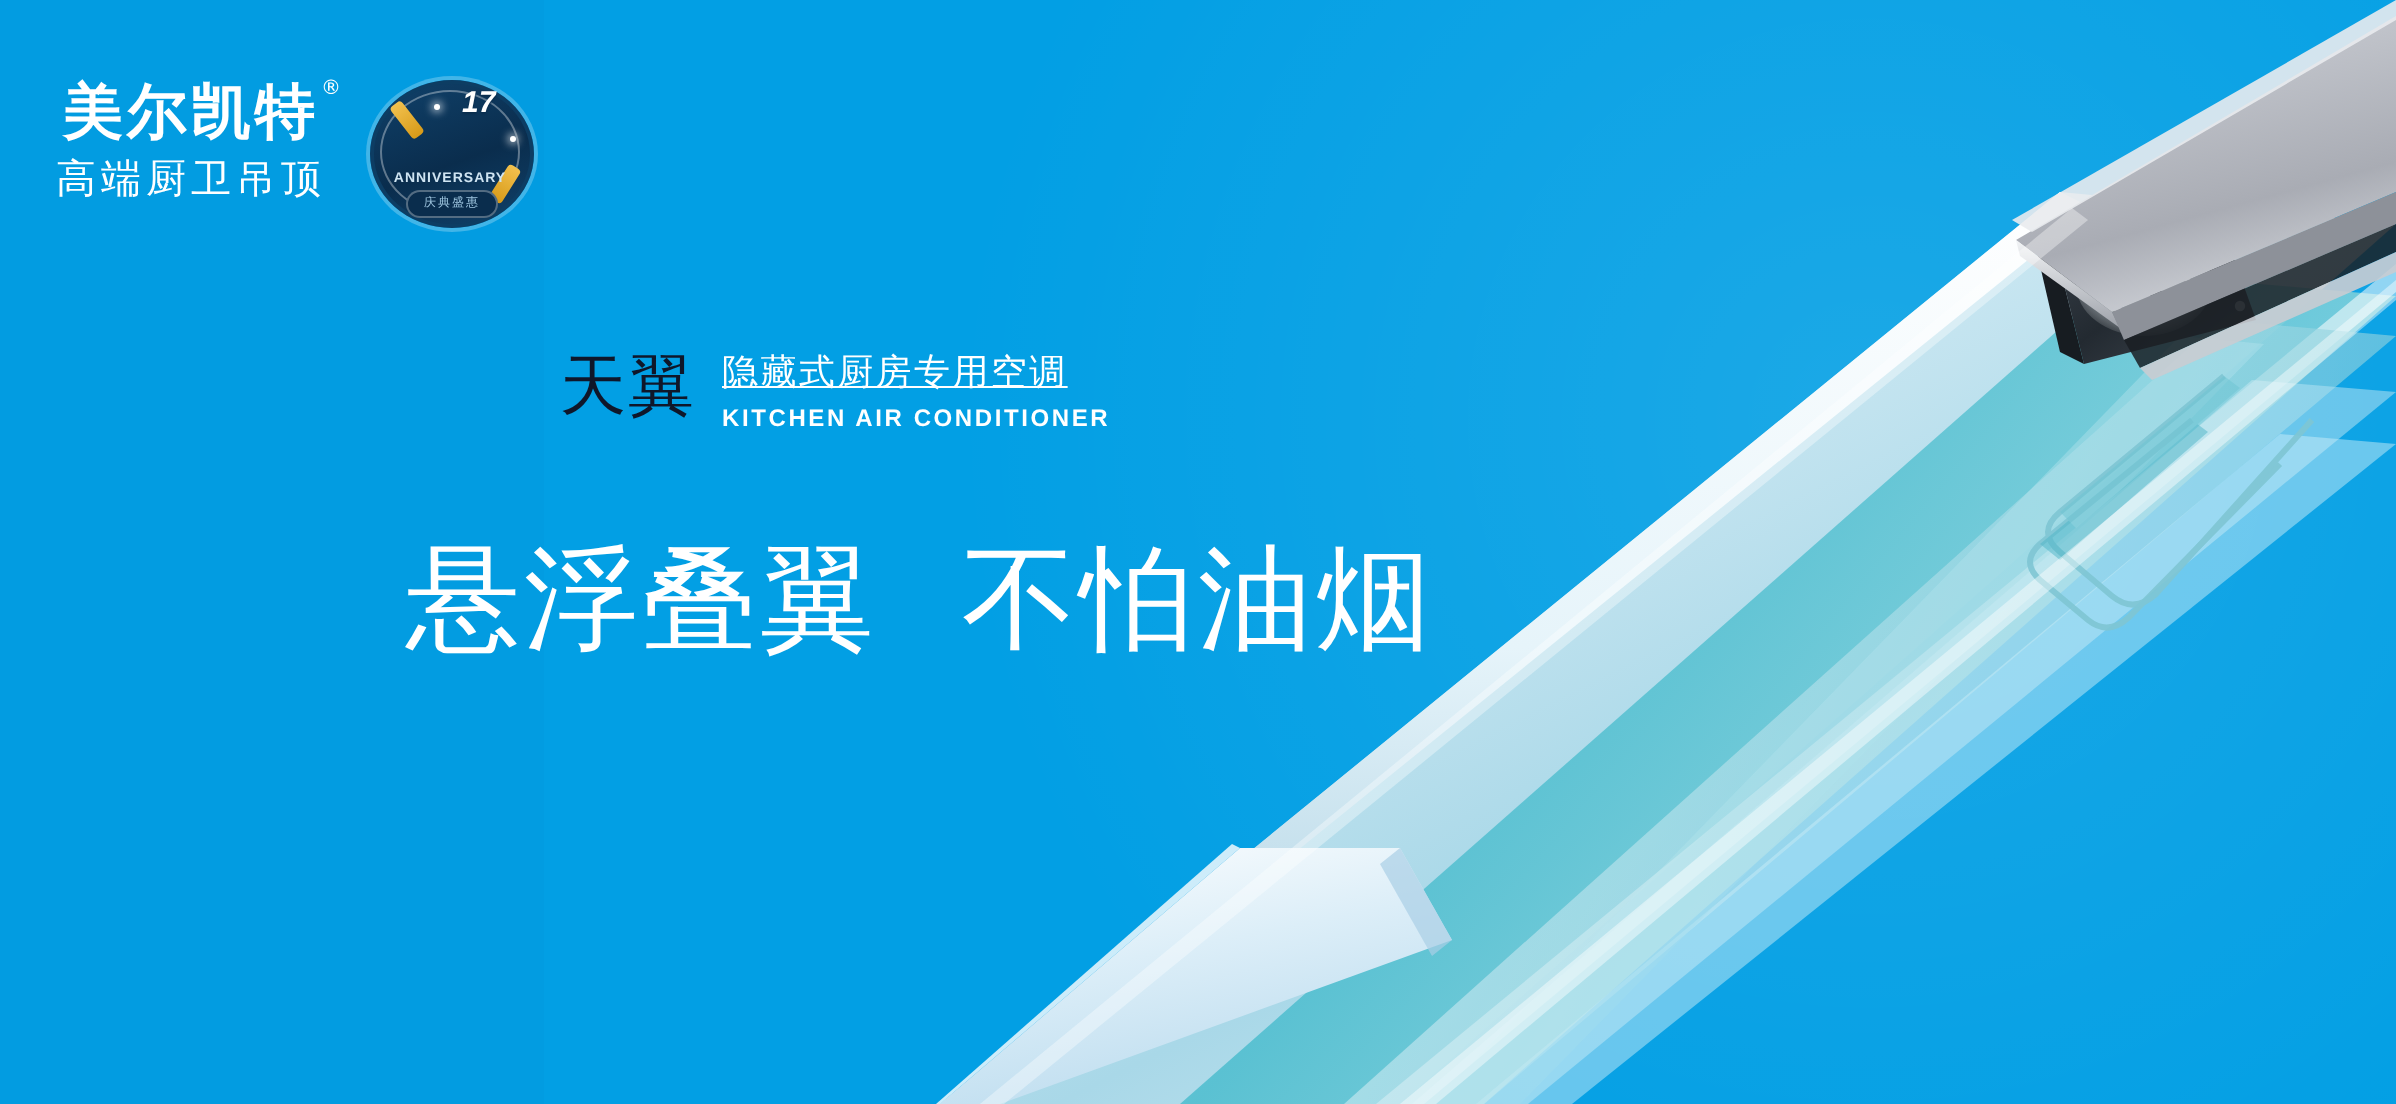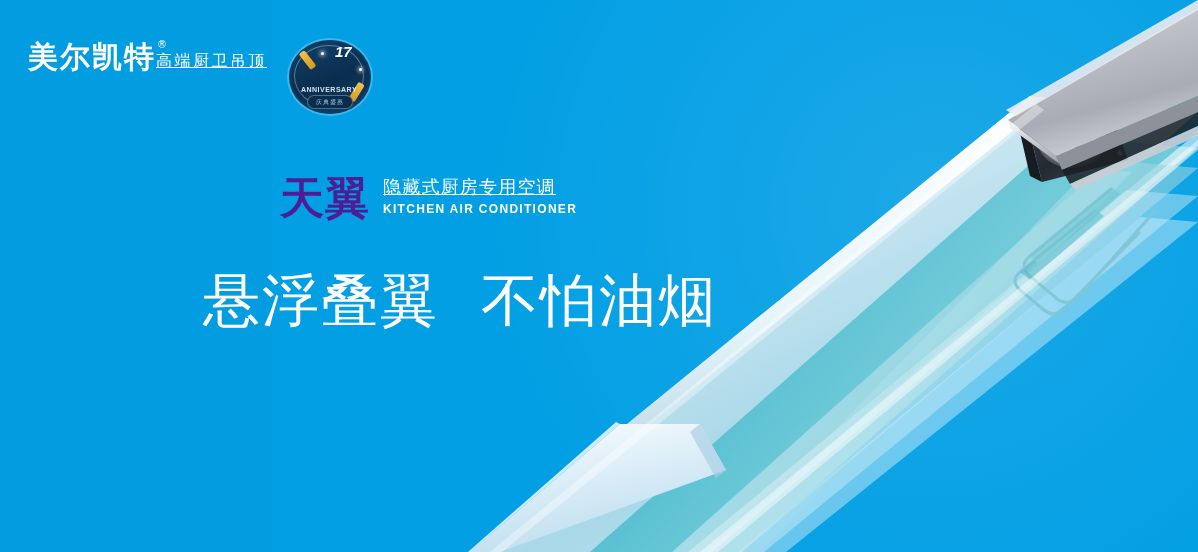--- a/index.html
+++ b/index.html
@@ -24,34 +24,33 @@
   }
 
   
   .product{
     position:absolute;left:0;top:0;width:1198px;height:552px;
     pointer-events:none;
   }
 
   
   .logo-block{position:absolute;left:28px;top:42px;display:flex;align-items:flex-start;}
-  .logo-mark{display:flex;flex-direction:row;align-items:center;}
+  .logo-mark{display:flex;flex-direction:column;align-items:center;}
   .logo-name{
     color:#ffffff;font-size:30px;font-weight:bold;letter-spacing:2px;
     line-height:1;white-space:nowrap;position:relative;
     font-family:"DejaVu Sans","Liberation Sans",sans-serif;
   }
   .logo-reg{
     position:absolute;right:-11px;top:-2px;font-size:10px;font-weight:normal;letter-spacing:0;
   }
   .logo-sub{
-    color:#ffffff;font-size:16px;letter-spacing:2.5px;margin-top:7px;
+    color:#ffffff;font-size:20px;letter-spacing:2.5px;margin-top:7px;
     white-space:nowrap;line-height:1;
     font-family:"DejaVu Sans","Liberation Sans",sans-serif;
-    text-decoration:underline;
   }
 
   
   .anniv{
     position:relative;width:96px;height:76px;margin-left:14px;margin-top:-4px;
   }
   .anniv-ring{
     position:absolute;left:8px;top:2px;width:78px;height:70px;border-radius:50%;
     border:2px solid #0D3D63;background:
       linear-gradient(160deg,#10416a 0%,#0a2d4d 55%,#10416a 100%);
@@ -88,22 +87,22 @@
   .rib-a{left:23px;top:12px;transform:rotate(-38deg);}
   .rib-b{left:72px;top:44px;transform:rotate(32deg);}
   .anniv-spark{
     position:absolute;width:3px;height:3px;background:#fff;border-radius:50%;z-index:5;
     box-shadow:0 0 4px 1px rgba(255,255,255,.8);
   }
 
   
   .namelock{position:absolute;left:280px;top:176px;display:flex;align-items:flex-start;}
   .name-cn{
-    color:#4c1d95;font-size:44px;line-height:1;letter-spacing:1px;
-    font-weight:700;white-space:nowrap;
+    color:#0f172a;font-size:33px;line-height:1;letter-spacing:1px;
+    font-weight:400;white-space:nowrap;
     font-family:"DejaVu Sans","Liberation Sans",sans-serif;
   }
   .name-right{margin-left:13px;padding-top:1px;}
   .name-tag{
     color:#fff;font-size:18px;letter-spacing:1.2px;line-height:1.15;white-space:nowrap;
     font-family:"DejaVu Sans","Liberation Sans",sans-serif;
     text-decoration:underline;
   }
   .name-en{
     color:#fff;font-size:12px;font-weight:bold;letter-spacing:1.3px;

